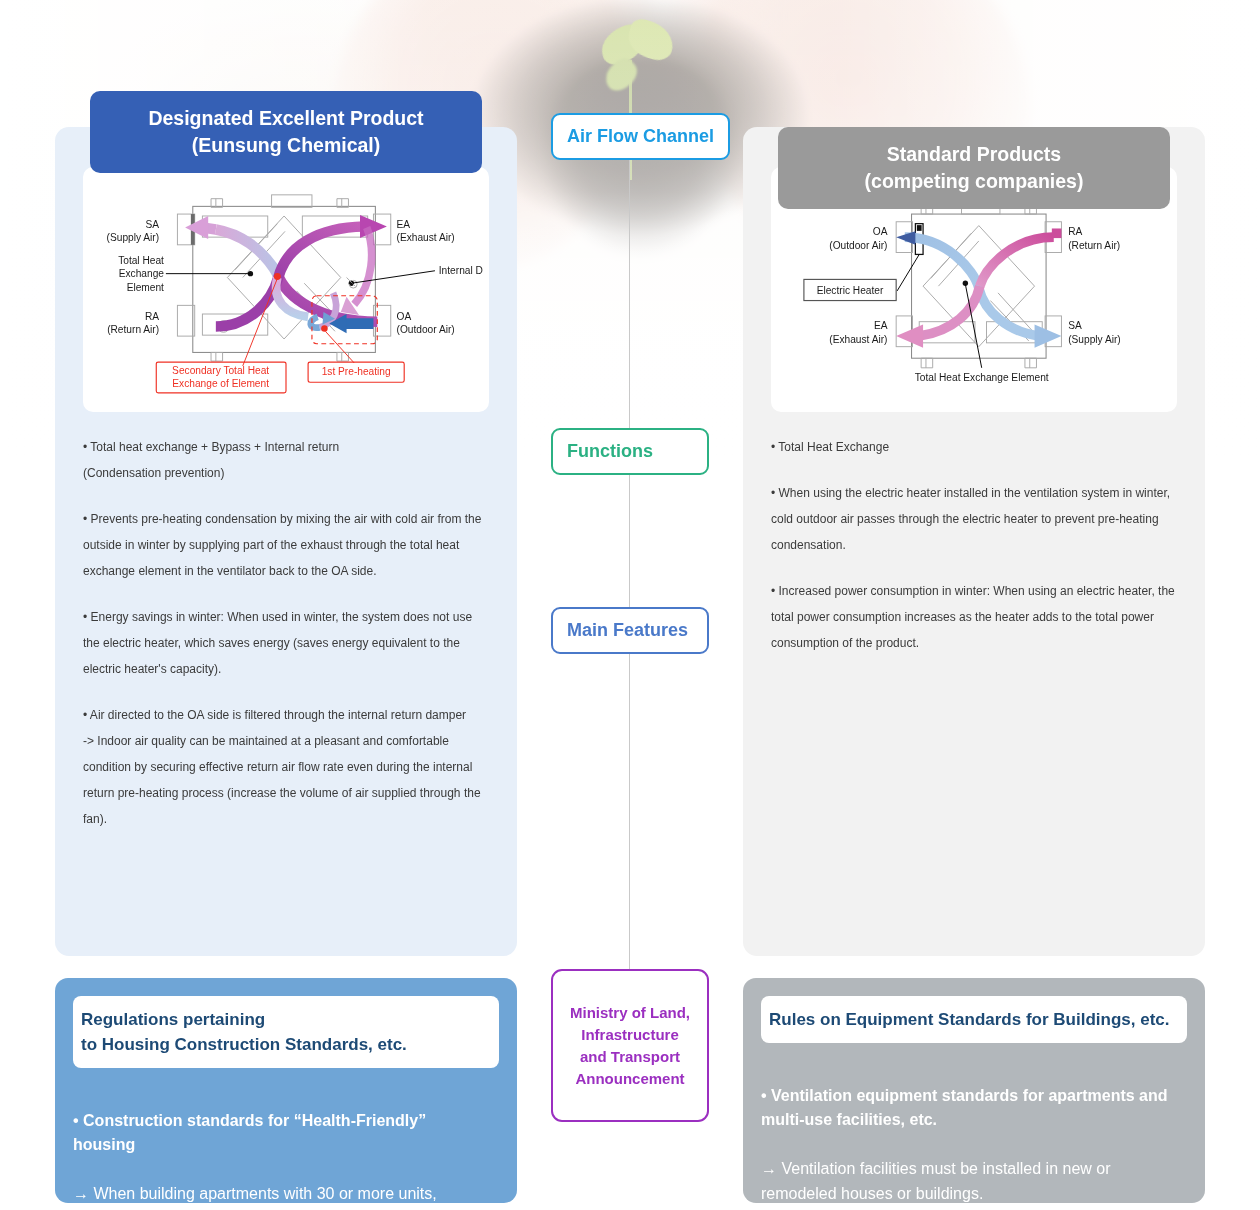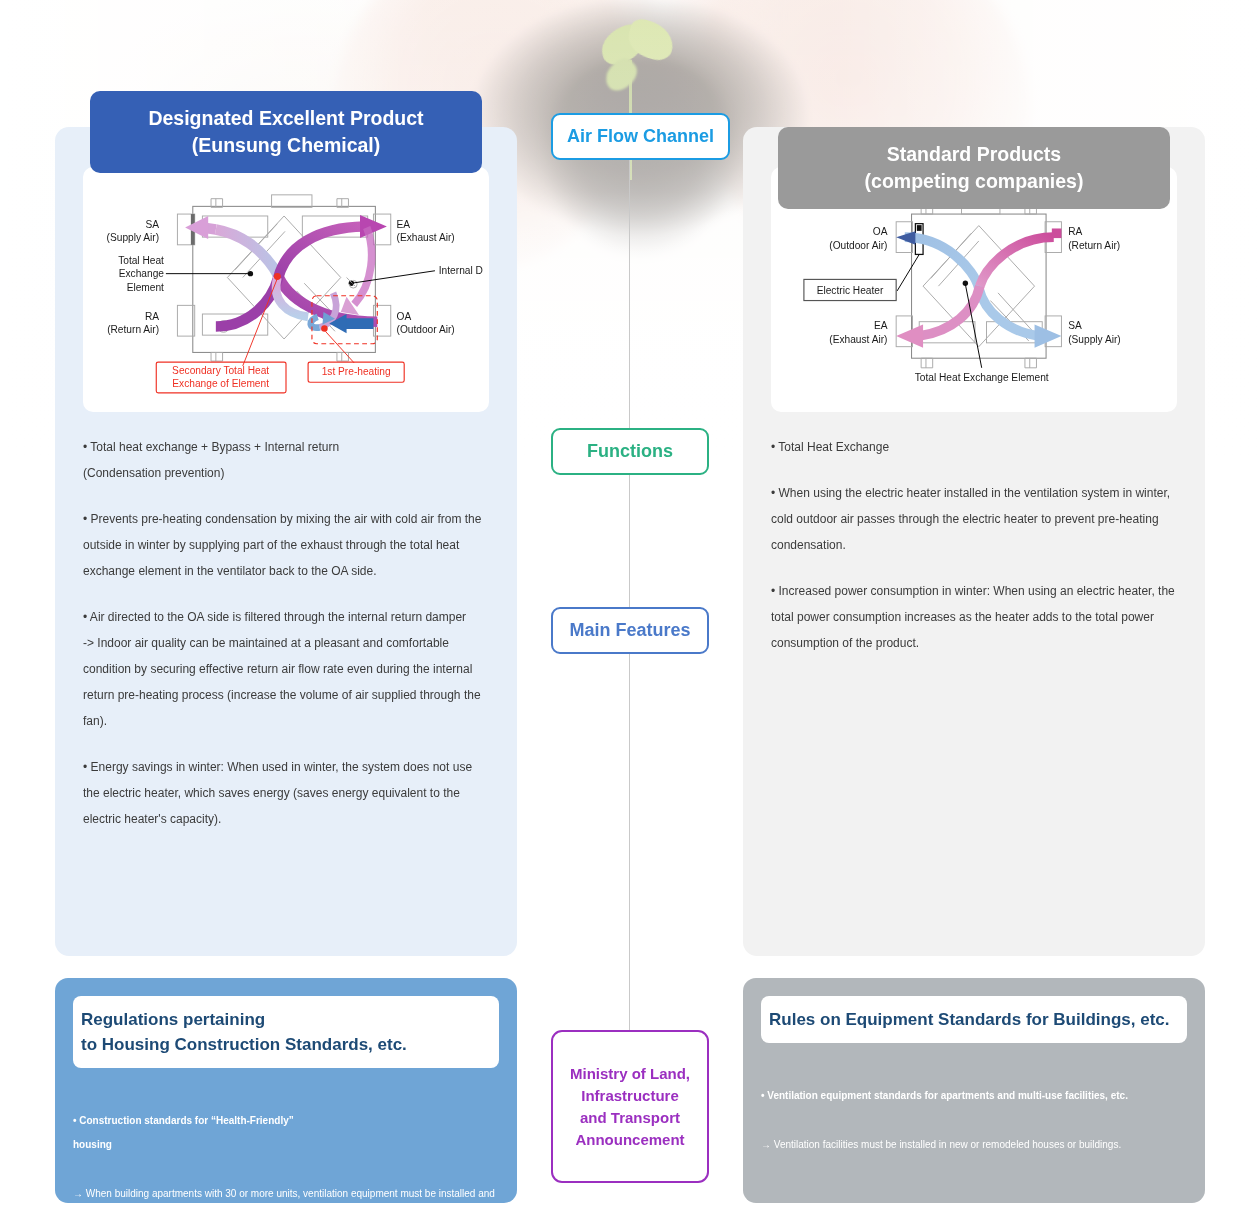--- a/index.html
+++ b/index.html
@@ -96,48 +96,48 @@
   
   .body-text { margin-top:22px; }
   .para {
     font-size:12px; line-height:26px; color:#3b3b3b;
     margin-bottom:20px; white-space:pre-line;
   }
 
   
   .badge {
     position:absolute; z-index:5; background:#ffffff;
-    border-radius:9px; text-align:center;
+    border-radius:9px; text-align:left;
     font-weight:bold; font-size:18px; padding:11px 14px;
     white-space:nowrap;
   }
   .badge-airflow  { left:551px; top:113px; border:2.5px solid #1b9ce3; color:#1b9ce3; }
   .badge-func     { left:551px; top:428px; border:2.5px solid #2bb183; color:#2bb183; width:158px;}
   .badge-main     { left:551px; top:607px; border:2.5px solid #4a79c9; color:#4a79c9; width:158px;}
 
   .badge-ministry {
-    position:absolute; z-index:5; left:551px; top:1030px; width:158px; height:153px;
+    position:absolute; z-index:5; left:551px; top:969px; width:158px; height:153px;
     background:#ffffff; border:2.5px solid #9b2fc0; border-radius:11px;
     color:#9b2fc0; font-weight:bold; font-size:15px; line-height:22px;
     display:flex; align-items:center; justify-content:center; text-align:center;
     white-space:pre-line; padding:4px;
   }
 
   
   .bottom { position:absolute; z-index:3; top:978px; border-radius:13px; padding:18px; }
   .bottom-left  { left:55px;  width:462px; height:225px; background:#6fa5d6; }
   .bottom-right { left:743px; width:462px; height:225px; background:#b2b7bb; }
 
   .bottom-title {
     background:#ffffff; border-radius:8px; text-align:left;
     font-weight:bold; color:#1d4a75; padding:11px 8px;
     font-size:17px; line-height:25px; white-space:pre-line;
   }
   .bottom-body {
-    margin-top:16px; color:#ffffff; font-size:10px; line-height:24.5px;
+    margin-top:16px; color:#ffffff; font-size:16px; line-height:24.5px;
     white-space:pre-line;
   }
   .bottom-body .b { font-weight:bold; }
 
   
   .dlabel { font-family:"Liberation Sans", sans-serif; font-size:10.6px; fill:#1b1b1b; }
   .dbox   { fill:none; stroke:#8b8b8b; stroke-width:1.1; }
   .dbox2  { fill:none; stroke:#a9a9a9; stroke-width:1; }
   .lead   { stroke:#000; stroke-width:1; fill:none; }
   .redbox { fill:none; stroke:#ef3124; stroke-width:1.2; }
@@ -264,23 +264,23 @@
           <text class="redtxt" x="137" y="218" text-anchor="middle">Exchange of Element</text>
           <rect class="redbox" x="228" y="192" width="100" height="21" rx="2"></rect>
           <text class="redtxt" x="278" y="206" text-anchor="middle">1st Pre-heating</text>
         </svg>
       </div>
 
       <div class="body-text">
         <div class="para">• Total heat exchange + Bypass + Internal return
 (Condensation prevention)</div>
         <div class="para">• Prevents pre-heating condensation by mixing the air with cold air from the outside in winter by supplying part of the exhaust through the total heat exchange element in the ventilator back to the OA side.</div>
+        <div class="para">• Energy savings in winter: When used in winter, the system does not use the electric heater, which saves energy (saves energy equivalent to the electric heater's capacity).</div>
         <div class="para">• Air directed to the OA side is filtered through the internal return damper
 -&gt; Indoor air quality can be maintained at a pleasant and comfortable condition by securing effective return air flow rate even during the internal return pre-heating process (increase the volume of air supplied through the fan).</div>
-        <div class="para">• Energy savings in winter: When used in winter, the system does not use the electric heater, which saves energy (saves energy equivalent to the electric heater's capacity).</div>
       </div>
     </div>
   </div>
 
   <div class="col col-right">
     <div class="header-pill header-right" style="white-space:pre-line">Standard Products
 (competing companies)</div>
 
     <div class="panel panel-right">
 

